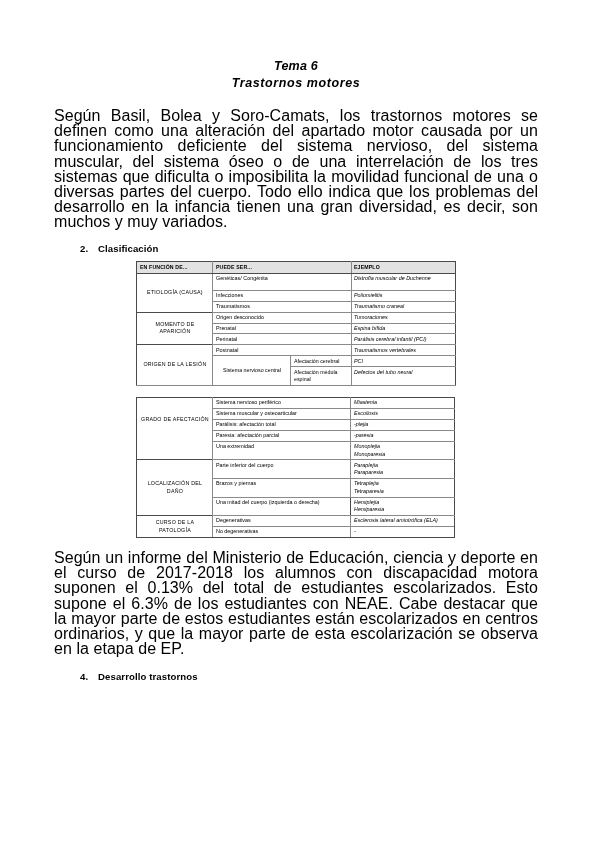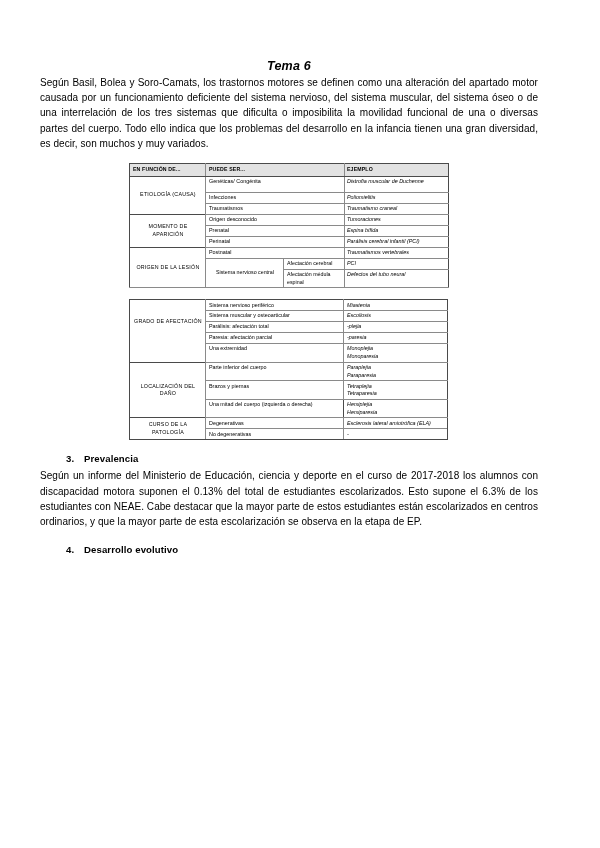--- a/index.html
+++ b/index.html
@@ -13,21 +13,21 @@
     height: 848px;
     font-family: "Liberation Sans", sans-serif;
     color: #000000;
     -webkit-font-smoothing: none;
   }
   .page {
     position: relative;
     width: 600px;
     height: 848px;
     box-sizing: border-box;
-    padding: 58px 62px 0 40px;
+    padding: 58px 62px 0 54px;
     background: #ffffff;
   }
   .doc-title {
     text-align: center;
     font-weight: bold;
     font-style: italic;
     font-size: 12.5px;
     line-height: 17px;
     letter-spacing: 0.2px;
   }
@@ -46,21 +46,21 @@
     line-height: 14px;
     margin: 0 0 2px 26px;
     letter-spacing: 0.1px;
   }
   .section-heading .num {
     display: inline-block;
     width: 18px;
   }
   p.body-text {
     margin: 0 0 12px 0;
-    font-size: 10px;
+    font-size: 16px;
     line-height: 15.2px;
     text-align: justify;
     letter-spacing: 0.05px;
   }
   p.body-text.last {
     margin-bottom: 0;
   }
 
   
   .table-wrap {
@@ -129,23 +129,27 @@
   .tbl-part2 {
     margin-top: 0;
   }
 </style>
 </head>
 <body>
 
 <div class="page">
 
   <div class="doc-title">Tema 6</div>
+  <div class="doc-subtitle">Trastornos motores</div>
 
   <p class="body-text">Según Basil, Bolea y Soro-Camats, los trastornos motores se definen como una alteración del apartado motor causada por un funcionamiento deficiente del sistema nervioso, del sistema muscular, del sistema óseo o de una interrelación de los tres sistemas que dificulta o imposibilita la movilidad funcional de una o diversas partes del cuerpo. Todo ello indica que los problemas del desarrollo en la infancia tienen una gran diversidad, es decir, son muchos y muy variados.</p>
 
+  <div class="section-heading">
+    <span class="num">2.</span><span>Clasificación</span>
+  </div>
 
   <div class="table-wrap">
     <div>
       <table class="tbl">
         <colgroup>
           <col style="width:76px">
           <col style="width:78px">
           <col style="width:60px">
           <col style="width:104px">
         </colgroup>
@@ -263,22 +267,19 @@
           </tr>
           <tr class="heavy-bottom">
             <td>No degenerativas</td>
             <td class="ej-plain">-</td>
           </tr>
         </tbody>
       </table>
     </div>
   </div>
 
-  <div class="section-heading">
-    <span class="num">3.</span><span>Prevalencia</span>
+  <p class="body-text">Según un informe del Ministerio de Educación, ciencia y deporte en el curso de 2017-2018 los alumnos con discapacidad motora suponen el 0.13% del total de estudiantes escolarizados. Esto supone el 6.3% de los estudiantes con NEAE. Cabe destacar que la mayor parte de estos estudiantes están escolarizados en centros ordinarios, y que la mayor parte de esta escolarización se observa en la etapa de EP.</p>
+
+  <div class="section-heading" style="margin-top:14px">
+    <span class="num">4.</span><span>Desarrollo trastornos</span>
   </div>
-  <p class="body-text">Según un informe del Ministerio de Educación, ciencia y deporte en el curso de 2017-2018 los alumnos con discapacidad motora suponen el 0.13% del total de estudiantes escolarizados. Esto supone el 6.3% de los estudiantes con NEAE. Cabe destacar que la mayor parte de estos estudiantes están escolarizados en centros ordinarios, y que la mayor parte de esta escolarización se observa en la etapa de EP.</p>
-
-  <div class="section-heading" style="margin-top:14px">
-    <span class="num">4.</span><span>Desarrollo evolutivo</span>
-  </div>
 
 </div>
 
 </body></html>

